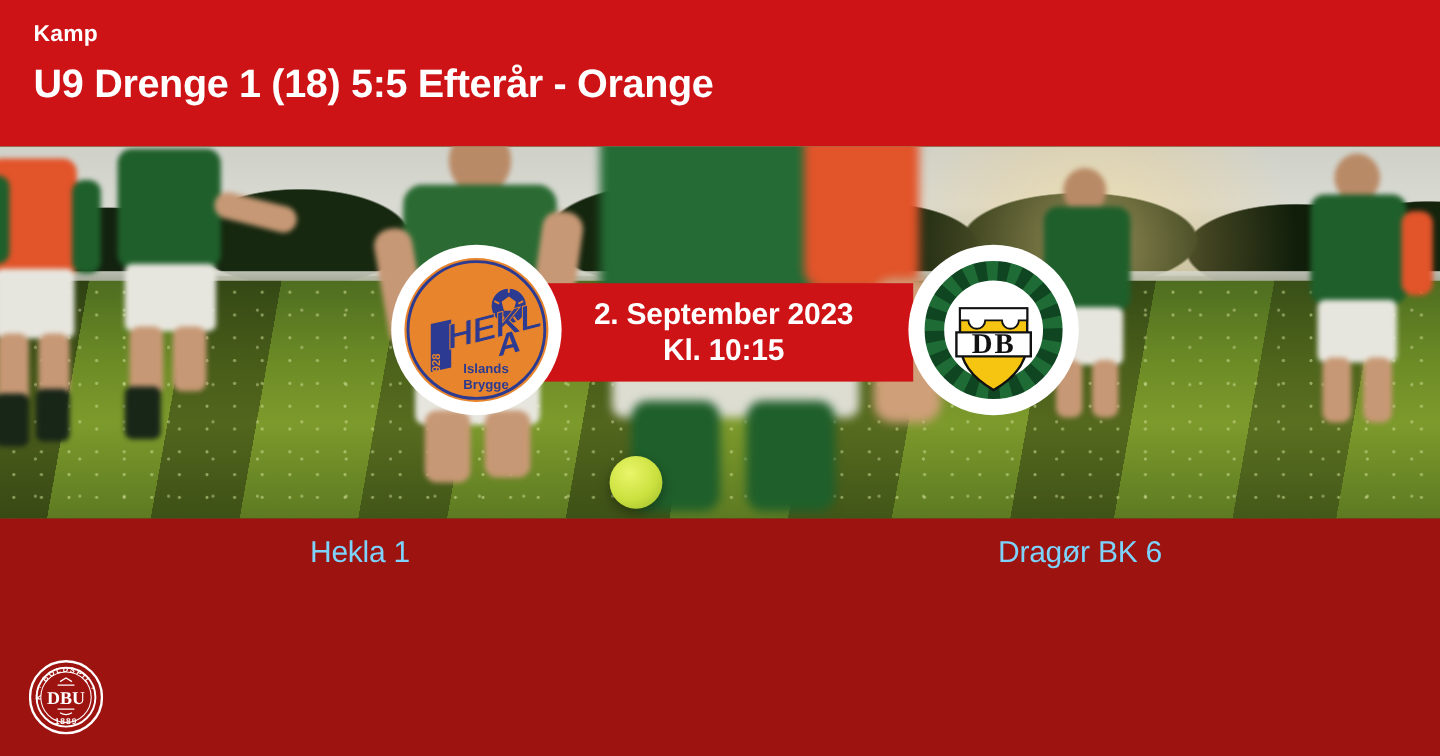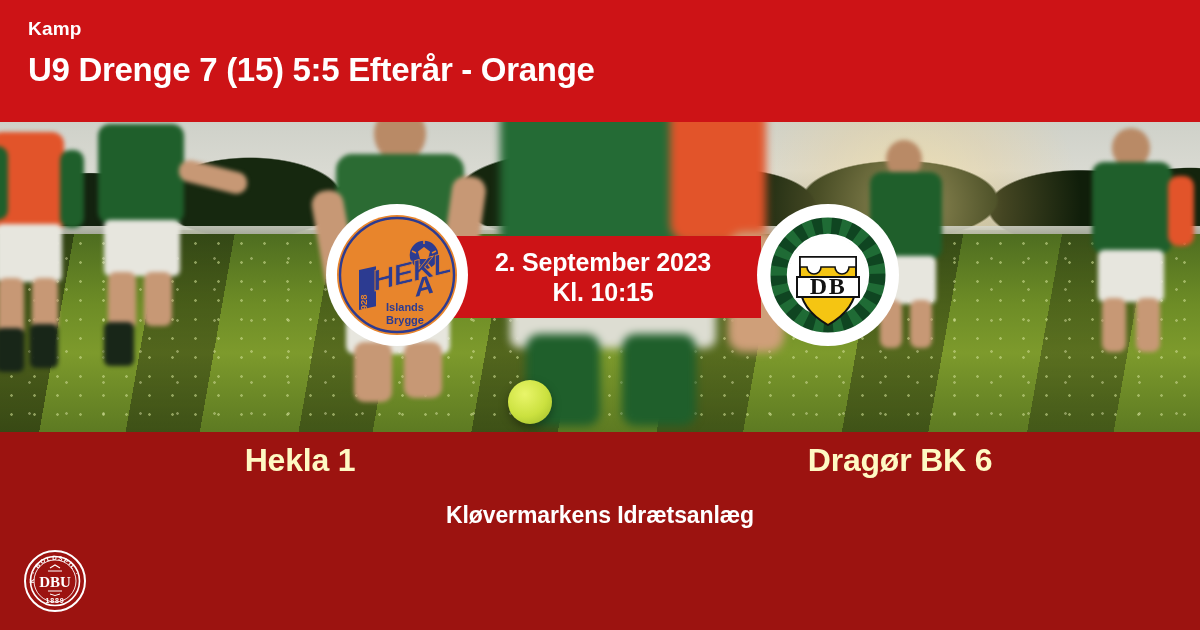--- a/index.html
+++ b/index.html
@@ -121,21 +121,21 @@
   }
   .logo-home { left: 326px; }
   .logo-away { left: 757px; justify-content: center; }
 
   
   .teams {
     position: absolute; left: 0; top: 440px; width: 1200px; height: 52px;
   }
   .team-name {
     position: absolute; top: 0;
-    color: #fef9c3; font-size: 32px; font-weight: bold;
+    color: #7dd3fc; font-size: 25px; font-weight: normal;
     letter-spacing: -0.2px; line-height: 40px; white-space: nowrap;
   }
   .team-home { left: 0; width: 600px; text-align: center; }
   .team-away { left: 600px; width: 600px; text-align: center; }
   .venue {
     position: absolute; left: 0; top: 500px; width: 1200px;
     text-align: center;
     color: #ffffff; font-size: 23px; font-weight: bold;
     letter-spacing: -0.1px; line-height: 30px;
   }
@@ -149,21 +149,21 @@
     color: #ffffff; font-size: 20px; font-weight: bold; letter-spacing: 0.4px;
   }
 </style>
 </head>
 <body>
 
 <div class="card">
 
   <div class="header">
     <div class="eyebrow">Kamp</div>
-    <div class="title">U9 Drenge 7 (15) 5:5 Efterår - Orange</div>
+    <div class="title">U9 Drenge 1 (18) 5:5 Efterår - Orange</div>
   </div>
 
   <div class="photo">
     <div class="sky"></div>
     <div class="treeline"></div>
     <div class="sunglow"></div>
     <div class="far-fence"></div>
     <div class="pitch"></div>
     <div class="pitch-speckle"></div>
 
@@ -270,21 +270,20 @@
 
       <path d="M31 64 h62 v20 h-62 Z" fill="#ffffff" stroke="#111111" stroke-width="2"></path>
       <text x="62" y="81" fill="#111111" font-family="'Liberation Serif',serif" font-size="24" font-weight="bold" text-anchor="middle" letter-spacing="1.5">DB</text>
     </svg>
   </div>
 
   <div class="teams">
     <div class="team-name team-home">Hekla 1</div>
     <div class="team-name team-away">Dragør BK 6</div>
   </div>
-  <div class="venue">Kløvermarkens Idrætsanlæg</div>
 
   <div class="footer">
     <svg width="62" height="62" viewBox="0 0 62 62">
       <circle cx="31" cy="31" r="30" fill="#9c1310" stroke="#ffffff" stroke-width="2"></circle>
       <circle cx="31" cy="31" r="24.5" fill="none" stroke="#ffffff" stroke-width="1.6"></circle>
       <circle cx="31" cy="31" r="21" fill="none" stroke="#ffffff" stroke-width="0.9"></circle>
       <defs>
         <path id="dbu-ring-top" d="M 31 7.5 m -21 23.5 a 21 21 0 0 1 42 0"></path>
       </defs>
       <text fill="#ffffff" font-family="'Liberation Sans',sans-serif" font-size="6.2" font-weight="bold" letter-spacing="1.3">

